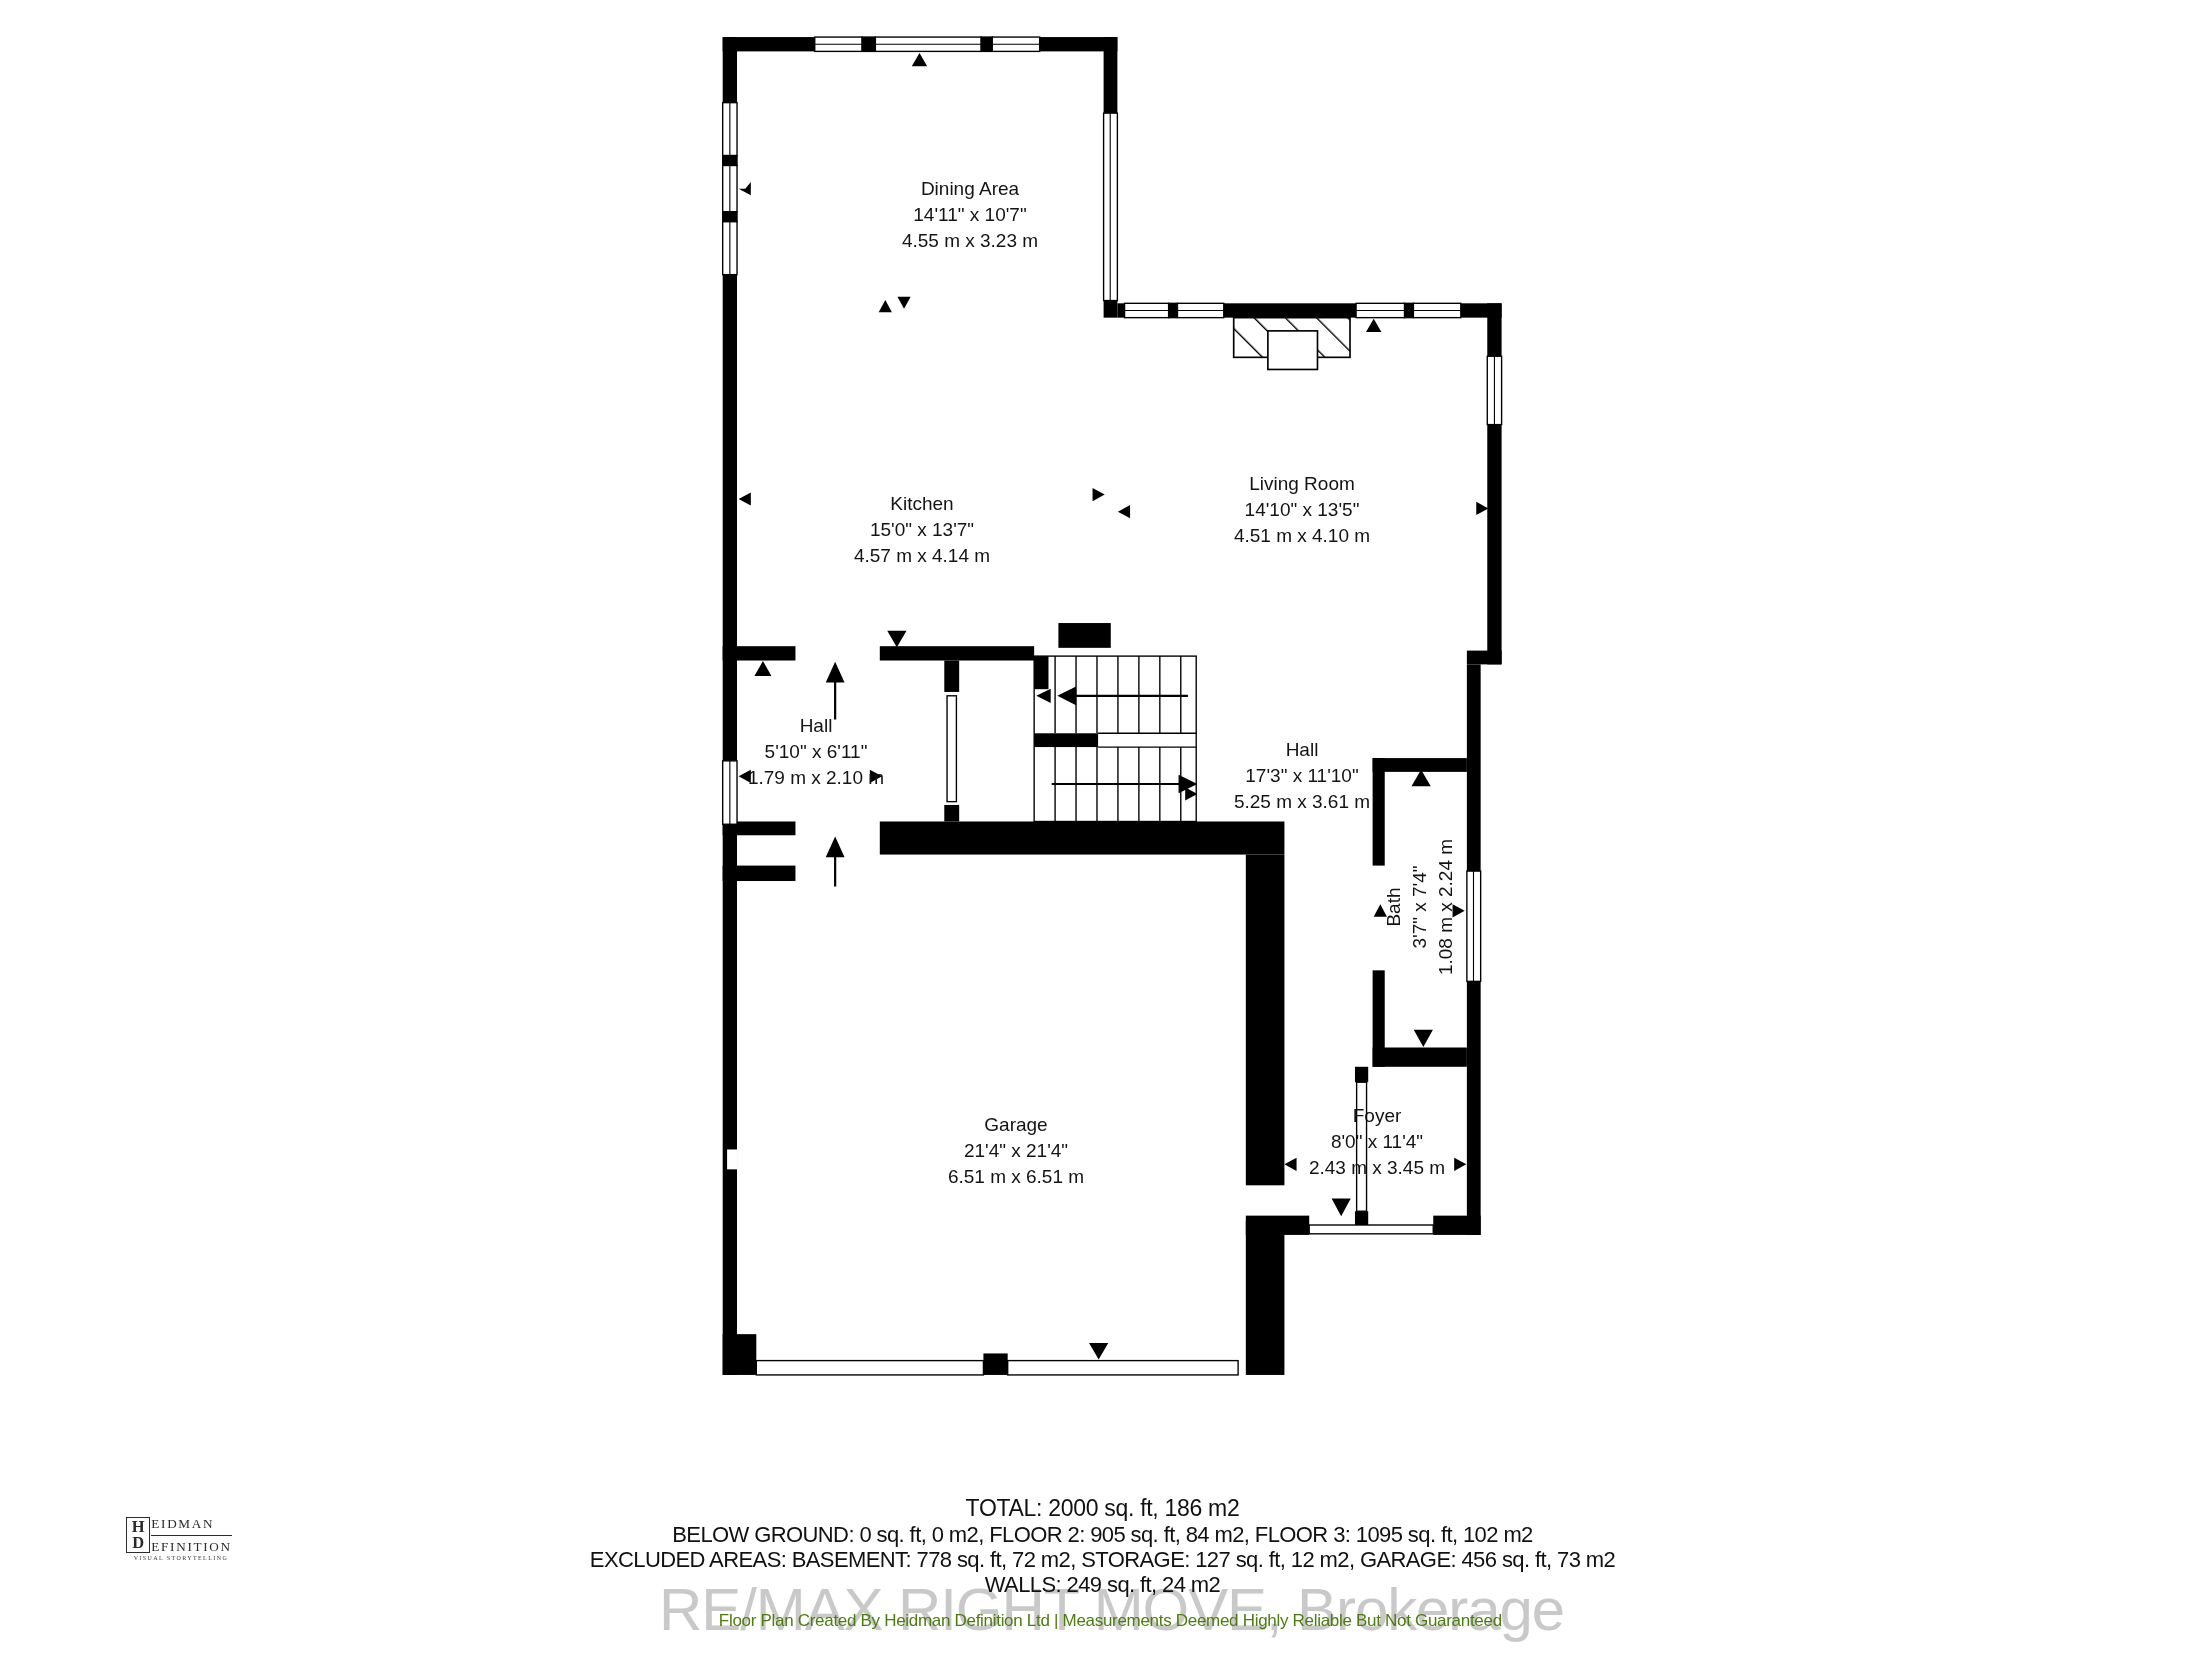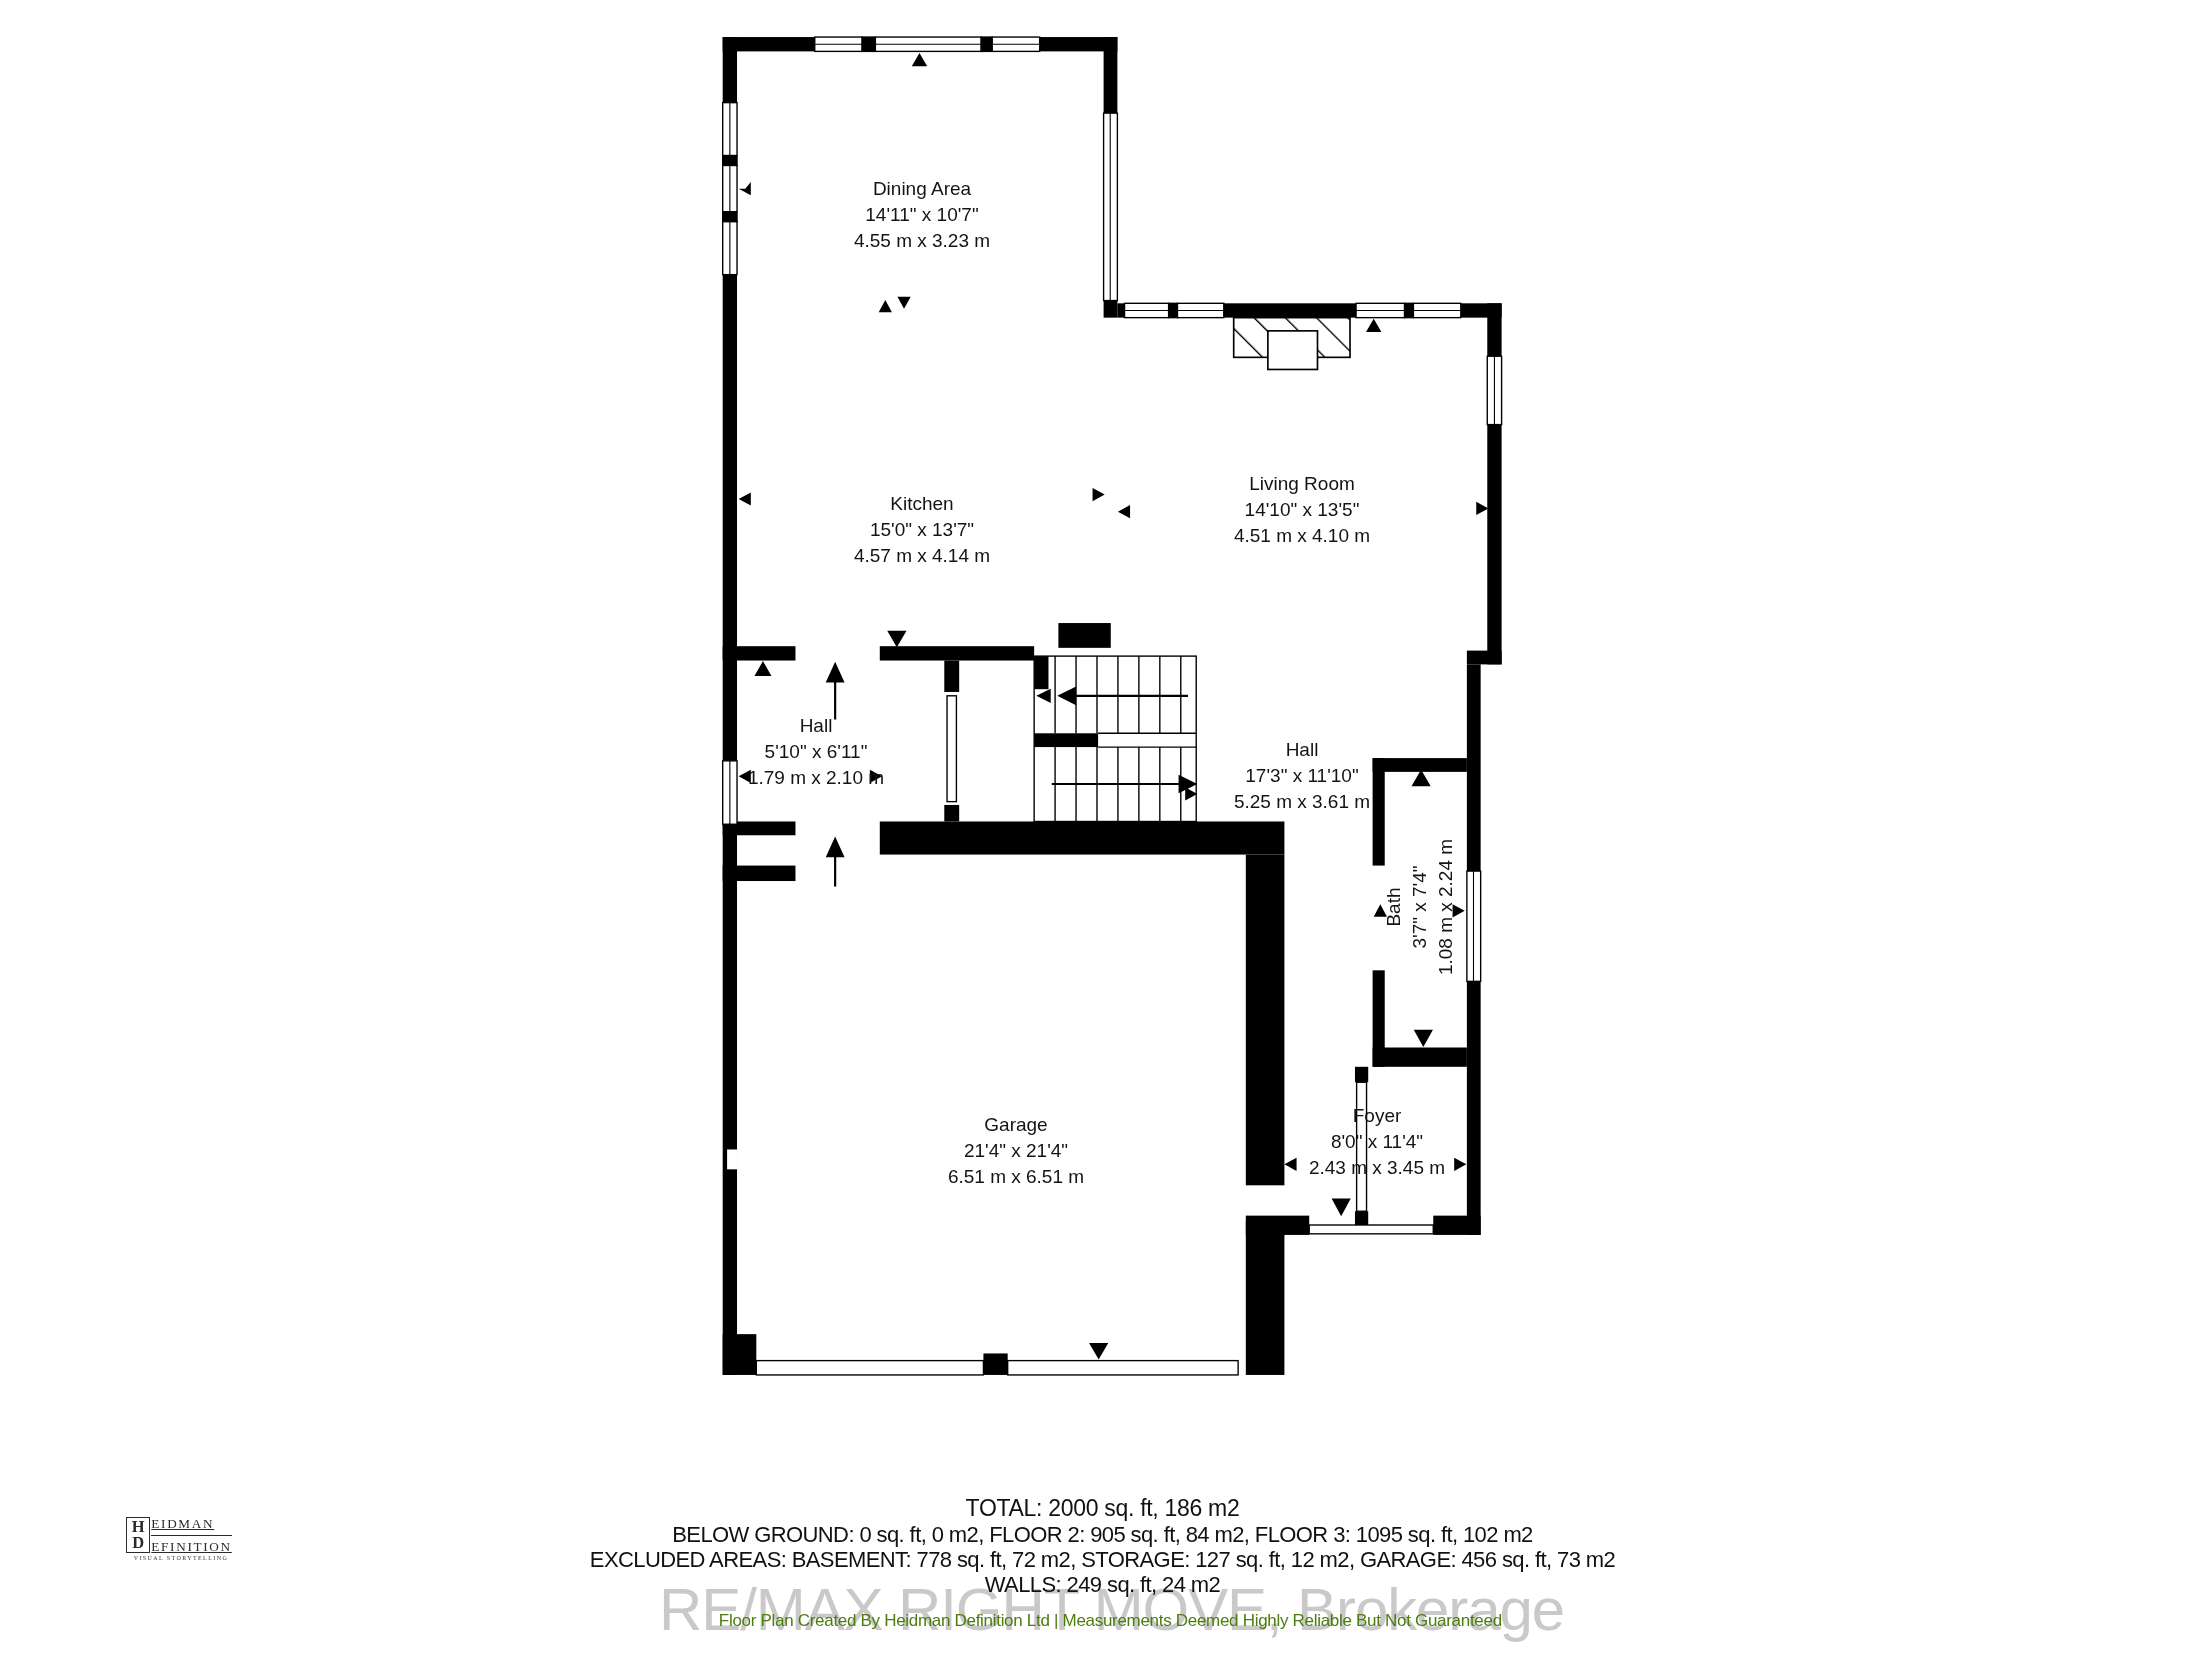--- a/index.html
+++ b/index.html
@@ -17,21 +17,21 @@
              text-shadow:0 0 5.5px #ffffff,0 0 2.2px #ffffff;letter-spacing:-1.1px;}
   .disclaimer{position:absolute;left:50%;top:1611px;transform:translateX(-49%);z-index:5;
               font-size:17px;letter-spacing:-0.3px;color:#4d7c0f;white-space:nowrap;}
   .logo{position:absolute;left:126px;top:1517px;z-index:4;color:#2a2a2a;
         font-family:"Liberation Serif", serif;}
   .logo-row{display:flex;align-items:stretch;}
   .logo-box{border:1.7px solid #2a2a2a;width:20px;padding:0.6px 1.1px;text-align:center;
             display:flex;flex-direction:column;justify-content:space-between;}
   .logo-box span{font-size:16.5px;line-height:16.5px;font-weight:bold;}
   .logo-words{display:flex;flex-direction:column;justify-content:space-between;margin-left:1.1px;}
-  .logo-words .w{font-size:13.2px;line-height:13.2px;letter-spacing:1.7px;text-decoration:underline;}
+  .logo-words .w{font-size:13.2px;line-height:13.2px;letter-spacing:1.7px;}
   .logo-words .divider{border-top:1.1px solid #2a2a2a;width:100%;margin:1.1px 0;}
   .logo-tag{font-size:6px;letter-spacing:1.4px;margin-top:2.2px;margin-left:7.7px;color:#3a3a3a;white-space:nowrap;}
 </style>
 </head>
 <body>
 
 <div id="canvas">
 
   <svg width="2205" height="1654" viewBox="0 0 4000 3000">
     <defs>
@@ -226,21 +226,21 @@
       <polygon points="2330,2112 2352,2100 2352,2124"></polygon>
       <polygon points="2660,2112 2638,2100 2638,2124"></polygon>
       <polygon points="2504,1640 2492,1663 2516,1663"></polygon>
       <polygon points="2657,1652 2635,1640 2635,1664"></polygon>
       <polygon points="1352,342 1362,330 1362,354 1340,342"></polygon>
       <polygon points="1668,96 1654,120 1682,120"></polygon>
       <polygon points="2492,578 2478,602 2506,602"></polygon>
     </g>
   </svg>
 
-  <div class="room-label" style="left:922px;top:215px">
+  <div class="room-label" style="left:970px;top:215px">
     <div>Dining Area</div>
     <div>14'11" x 10'7"</div>
     <div>4.55 m x 3.23 m</div>
   </div>
 
   <div class="room-label" style="left:922px;top:530px">
     <div>Kitchen</div>
     <div>15'0" x 13'7"</div>
     <div>4.57 m x 4.14 m</div>
   </div>

